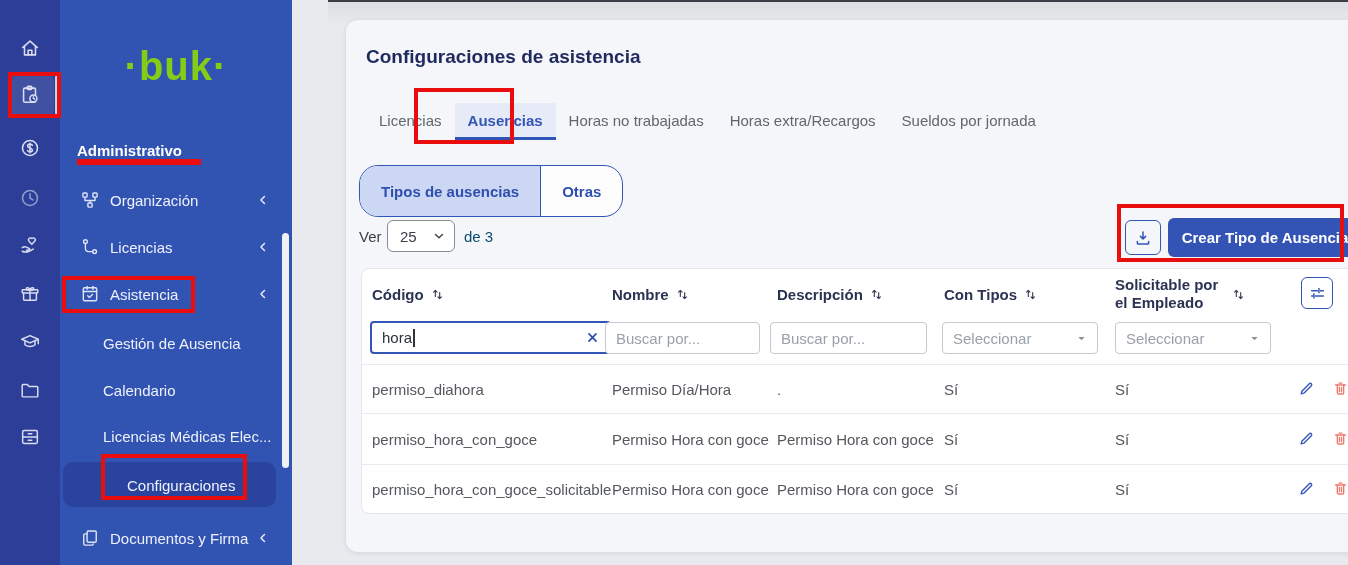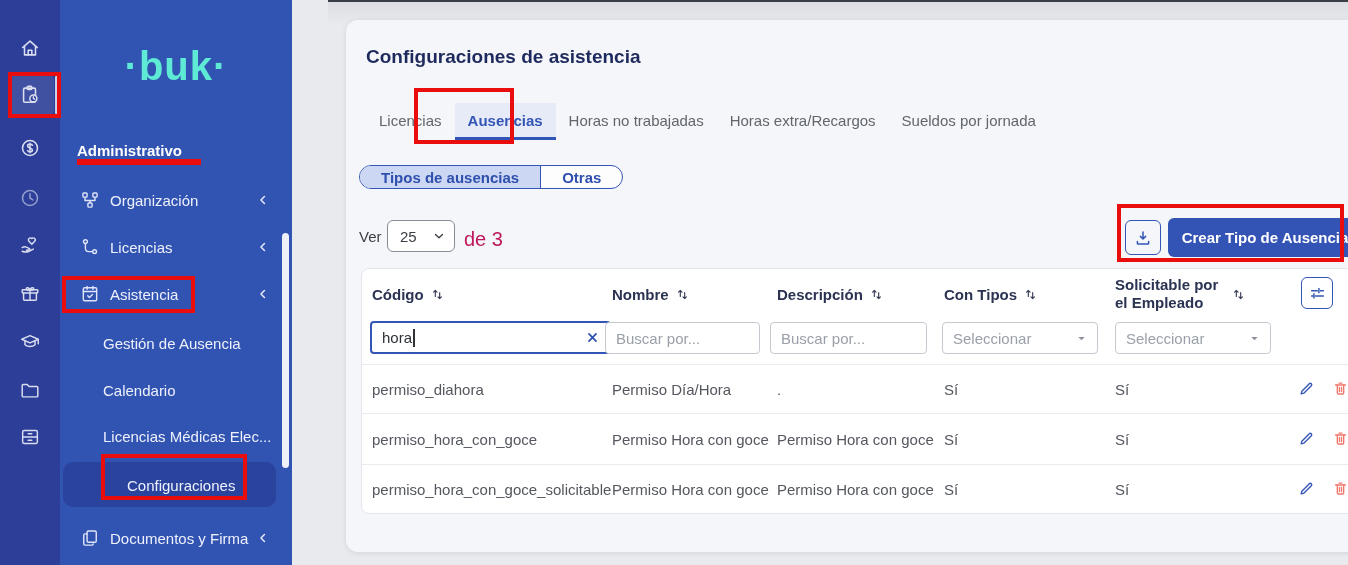--- a/index.html
+++ b/index.html
@@ -8,21 +8,21 @@
   #app { position:relative; width:1348px; height:565px; }
 
   
   .rail { position:absolute; left:0; top:0; width:60px; height:565px; background:#2c3e98; z-index:2; }
   .rail-icon { position:absolute; left:19px; width:22px; height:22px; color:#e8ebf7; opacity:.92; }
   .rail-icon.dim { opacity:.55; }
   .rail-active-tile { position:absolute; left:9px; top:75px; width:45px; height:40px; background:rgba(255,255,255,.10); border-radius:5px; }
   .rail-active-bar { position:absolute; left:55px; top:75px; width:5px; height:40px; background:#ccd2e8; border-radius:3px; }
 
   .panel { position:absolute; left:60px; top:0; width:232px; height:565px; background:#3153b1; z-index:2; }
-  .logo { position:absolute; left:0; top:44px; width:232px; text-align:center; color:#5eead4;
+  .logo { position:absolute; left:0; top:44px; width:232px; text-align:center; color:#84cc16;
           font-size:40px; font-weight:700; letter-spacing:1px; }
   .section-header { position:absolute; left:17px; top:142px; color:#ffffff; font-size:15px; font-weight:700; }
   .menu-item { position:absolute; left:0; width:232px; height:36px; display:flex; align-items:center; color:#eef1fc; font-size:15px; cursor:pointer; }
   .menu-item .mi-icon { width:20px; height:20px; margin-left:20px; margin-right:10px; color:#dfe5f8; flex:0 0 auto; }
   .menu-item .chev { position:absolute; right:22px; width:14px; height:14px; color:#e6eafb; }
   .sub-item { position:absolute; left:0; width:232px; height:36px; display:flex; align-items:center; padding-left:43px; color:#eef1fc; font-size:15px; cursor:pointer; }
   .active-pill { position:absolute; left:3px; top:462px; width:213px; height:45px; background:#2a449e; border-radius:10px; }
   .sub-item.active { font-weight:400;margin-left:24px; }
   .panel-scrollbar { position:absolute; left:222px; top:233px; width:7px; height:235px; background:rgba(255,255,255,.92); border-radius:4px; }
 
@@ -34,30 +34,30 @@
 
   .card { position:absolute; left:18px; top:20px; width:1022px; height:532px; background:#f5f6f9;
           border-radius:12px; box-shadow:0 1px 5px rgba(50,56,90,.12); }
 
   .page-title { position:absolute; left:20px; top:26px; font-size:19px; font-weight:700; color:#1e2a5e; }
 
   .tabs { position:absolute; left:20px; top:83px; display:flex; }
   .tab { padding:9px 13px 8px; font-size:15px; color:#61666e; cursor:pointer; white-space:nowrap; }
   .tab.active { background:#e7ebf8; color:#3355b5; font-weight:600; border-bottom:3px solid #2f55b8; }
 
-  .segmented { position:absolute; left:13px; top:145px; height:24px; display:flex; border:1.5px solid #3355b5; border-radius:19px; overflow:hidden; background:#fdfdfe; }
+  .segmented { position:absolute; left:13px; top:145px; height:52px; display:flex; border:1.5px solid #3355b5; border-radius:19px; overflow:hidden; background:#fdfdfe; }
   .seg { display:flex; align-items:center; padding:0 21px; font-size:15px; color:#2e4fae; font-weight:600; cursor:pointer; }
   .seg.active { background:#ccd7f3; }
   .seg + .seg { border-left:1.5px solid #3355b5; }
 
   .ver-label { position:absolute; left:13px; top:208px; font-size:15px; color:#3c4046; }
   .page-size { position:absolute; left:41px; top:200px; width:68px; height:32px; background:#fff; border:1px solid #888c94;
                border-radius:6px; display:flex; align-items:center; padding:0 8px 0 12px; font-size:15px; color:#3c4046; cursor:pointer; }
   .page-size .psv { flex:1; }
-  .of-label { position:absolute; left:118px; top:208px; font-size:20px; color:#be185d; }
+  .of-label { position:absolute; left:118px; top:208px; font-size:15px; color:#0c4a6e; }
 
   .download-btn { position:absolute; left:779px; top:200px; width:36px; height:35px; border:1.5px solid #3355b5; border-radius:6px;
                   display:flex; align-items:center; justify-content:center; color:#3355b5; cursor:pointer; background:transparent; }
   .create-btn { position:absolute; left:822px; top:198px; width:194px; height:39px; background:#3354b4; color:#fff; border:none;
                 border-radius:6px; font-size:15px; font-weight:600; font-family:"Liberation Sans",sans-serif; cursor:pointer; }
 
   .table { position:absolute; left:15px; top:248px; width:1002px; height:246px; background:#fff; border:1px solid #e4e6ea; border-radius:8px; }
   .th { position:absolute; top:17px; display:flex; align-items:center; gap:6px; font-size:15px; font-weight:700; color:#2b3352; }
   .sort-icon { width:15px; height:15px; color:#343a50; flex:0 0 auto; }
   .th-wrap { position:absolute; left:753px; top:7px; width:112px; font-size:15px; font-weight:700; color:#2b3352; line-height:18px; }

